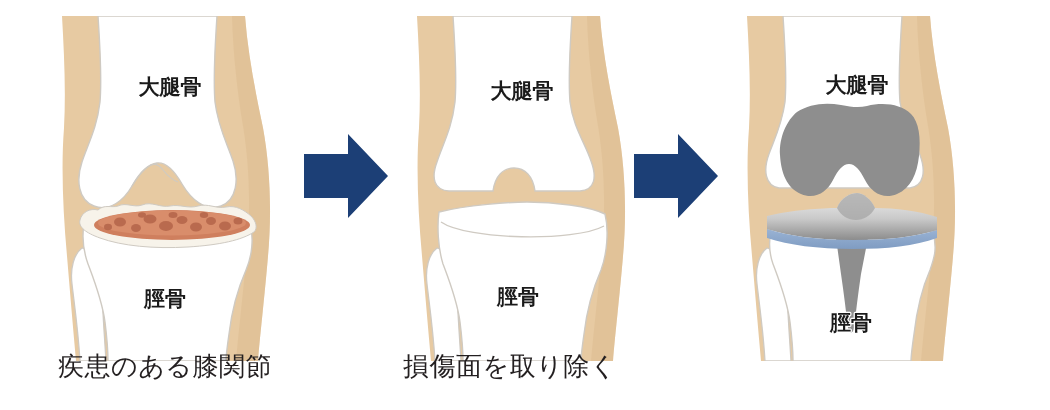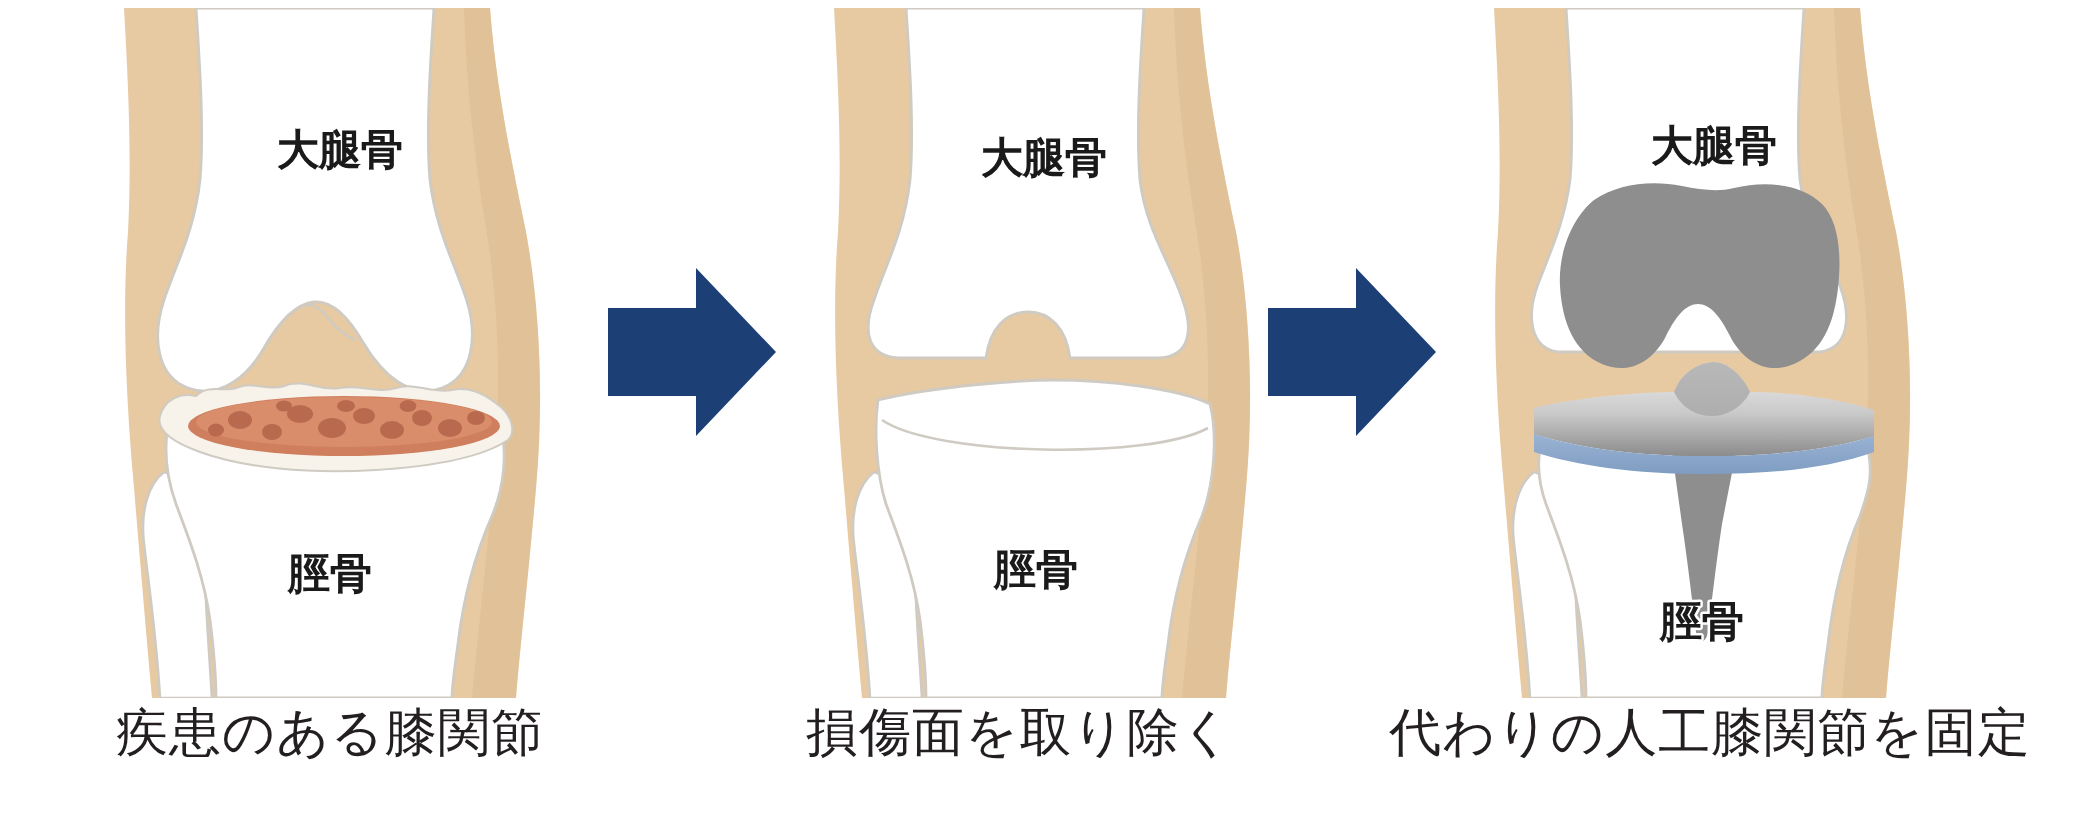--- a/index.html
+++ b/index.html
@@ -13,21 +13,21 @@
   }
   #diagram {
     position: relative;
     width: 1050px;
     height: 410px;
     background: #ffffff;
     overflow: hidden;
   }
   .panel {
     position: absolute;
-    top: 4px;
+    top: 16px;
     width: 290px;
     height: 345px;
   }
   .panel svg { display: block; width: 100%; height: 100%; }
 
   .arrow {
     position: absolute;
     top: 132px;
     width: 90px;
     height: 88px;
@@ -249,15 +249,14 @@
                  C166,200 158,204 151,204 C143,204 136,200 132,192 Z" fill="#a6a6a6" opacity="0.75"></path>
       </g>
 
       <text class="bone-label" x="152" y="76">大腿骨</text>
       <text class="bone-label" x="146" y="314">脛骨</text>
     </svg>
   </div>
 
   <div class="caption" style="left:0px;">疾患のある膝関節</div>
   <div class="caption" style="left:345px;text-align:center;">損傷面を取り除く</div>
-  <div class="caption" style="left:690px;">代わりの人工膝関節を固定</div>
 
 </div>
 
 </body></html>

